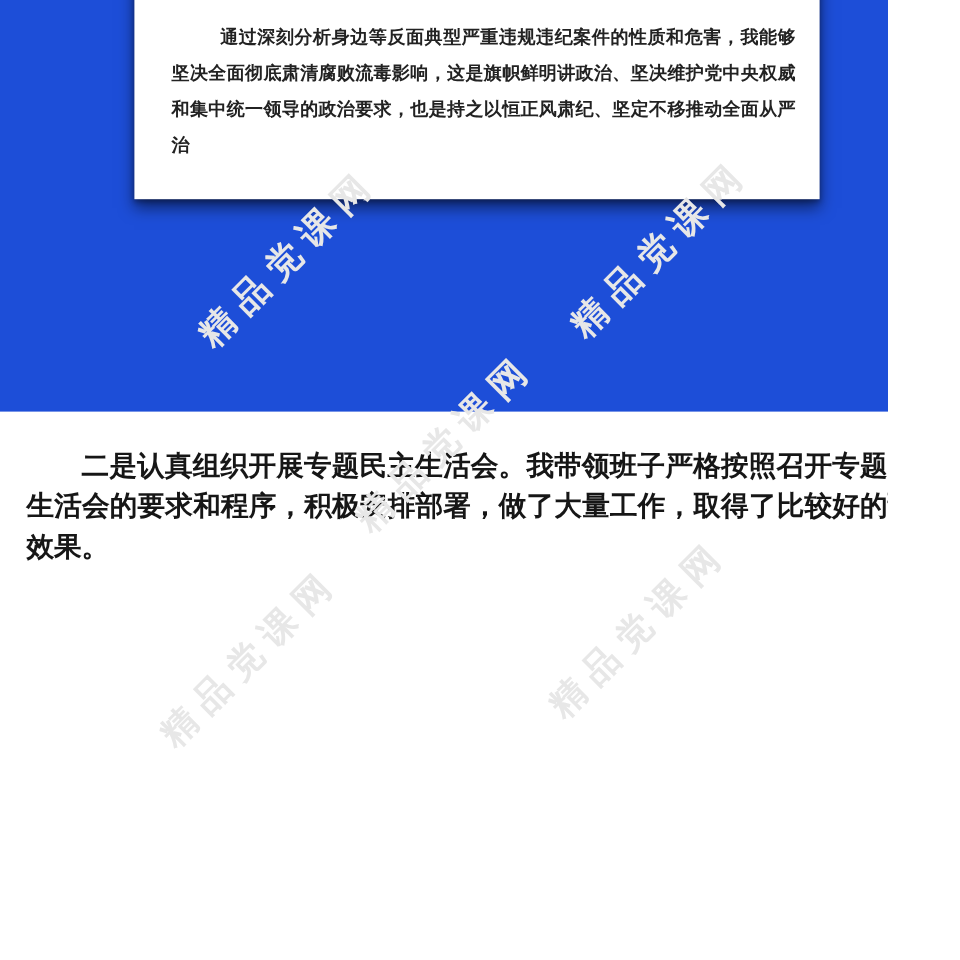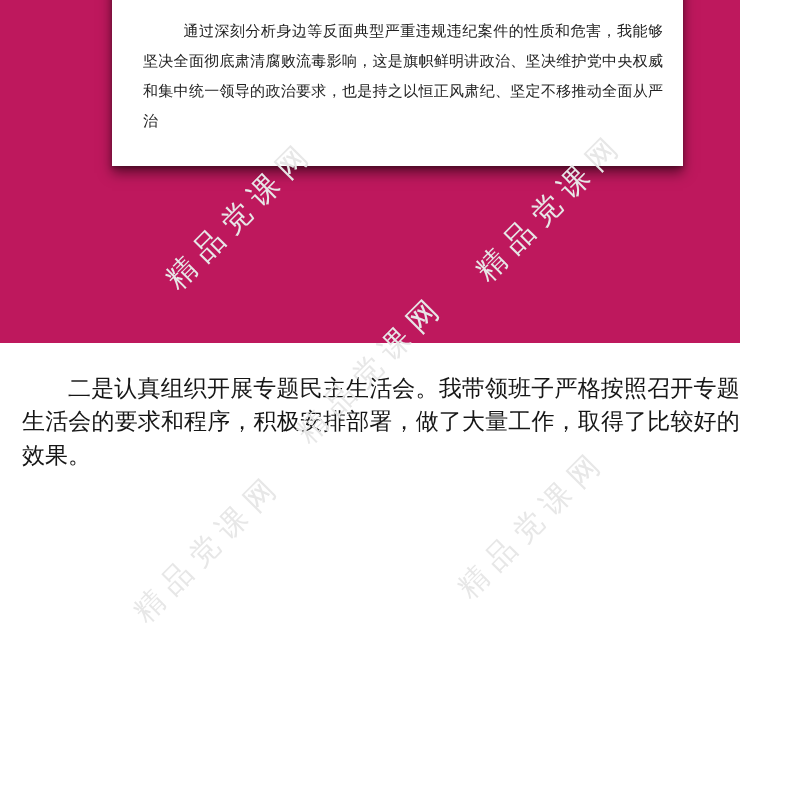--- a/index.html
+++ b/index.html
@@ -1,22 +1,23 @@
 <!DOCTYPE html>
 <html><head>
 <meta charset="utf-8">
 <style>
   html,body{margin:0;padding:0;background:#ffffff;}
   #screen{
     position:relative;
     width:740px;height:800px;
     overflow:hidden;
-    background:#be185d;
+    background:#1d4ed8;
     font-family:"DejaVu Serif","Liberation Serif",serif;
     color:#1c1c1c;
+    font-weight:bold;
   }
   
   .preview-card{
     position:absolute;
     left:112px;top:-20px;
     width:571px;height:186px;
     background:#ffffff;
     box-shadow:0 7px 12px rgba(0,0,0,0.50),0 2px 4px rgba(0,0,0,0.28);
     z-index:2;
   }

